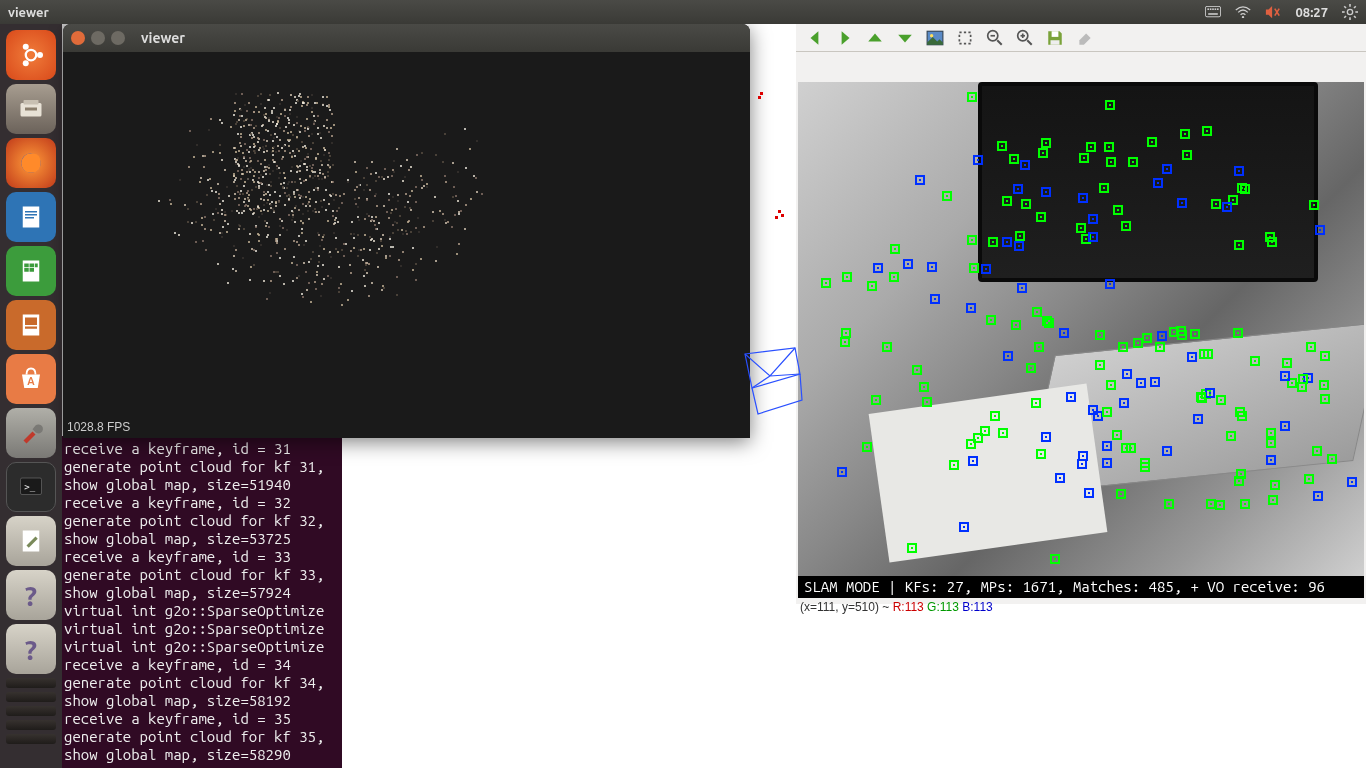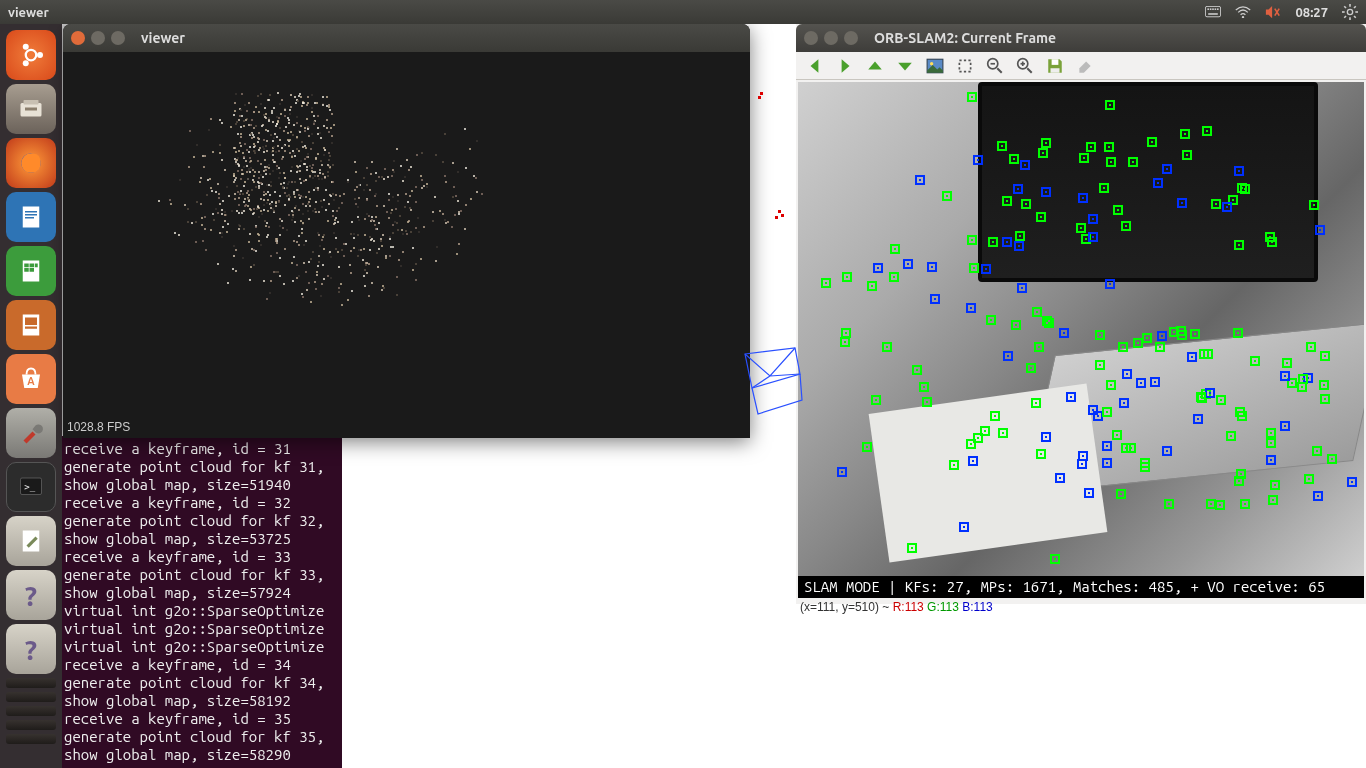--- a/index.html
+++ b/index.html
@@ -1202,26 +1202,20 @@
   </div>
 </div>
 
 <div class="red-splat" style="left:760px; top:92px"></div>
 <div class="red-splat" style="left:758px; top:96px"></div>
 <div class="red-splat" style="left:778px; top:210px"></div>
 <div class="red-splat" style="left:775px; top:216px"></div>
 <div class="red-splat" style="left:781px; top:214px"></div>
 
 <div class="win-slam">
-  <div class="win-titlebar">
-    <span class="win-btn min"></span>
-    <span class="win-btn min"></span>
-    <span class="win-btn min"></span>
-    <span style="margin-left:10px">ORB-SLAM2: Current Frame</span>
-  </div>
   <div class="slam-toolbar">
     <span class="tico">
         <svg viewBox="0 0 16 16">
           <path d="M11 2 L4 8 L11 14 Z" fill="#4aa02c"></path>
         </svg>
       </span>
     <span class="tico">
         <svg viewBox="0 0 16 16">
           <path d="M5 2 L12 8 L5 14 Z" fill="#4aa02c"></path>
         </svg>
@@ -1789,21 +1783,21 @@
       </div>
       <div class="feature g" style="left: 281.237px; top: 70.6547px;">
         <div class="dot"></div>
       </div>
     </div>
   <div class="slam-status" style="top:552px">
     <span>SLAM MODE | </span>
     <span>KFs:</span> <span>27</span>,
     <span>MPs:</span> <span>1671</span>,
     <span>Matches:</span> <span>485</span>,
-    <span>+ VO receive:</span> <span>65</span>
+    <span>+ VO receive:</span> <span>96</span>
   </div>
   <div class="slam-coords" style="top:576px">
     <span>(x=111, y=510) ~ </span><span class="r">R:113</span> <span class="g">G:113</span> <span class="bl">B:113</span>
   </div>
 </div>
 
 <svg style="position:absolute; left:740px; top:346px; z-index:42" width="70" height="80">
   <g stroke="#2a50ff" stroke-width="1.2" fill="none">
     <path d="M5 8 L55 2 L60 28 L12 42 Z"></path>
     <path d="M12 42 L18 68 L62 54 L60 28"></path>

